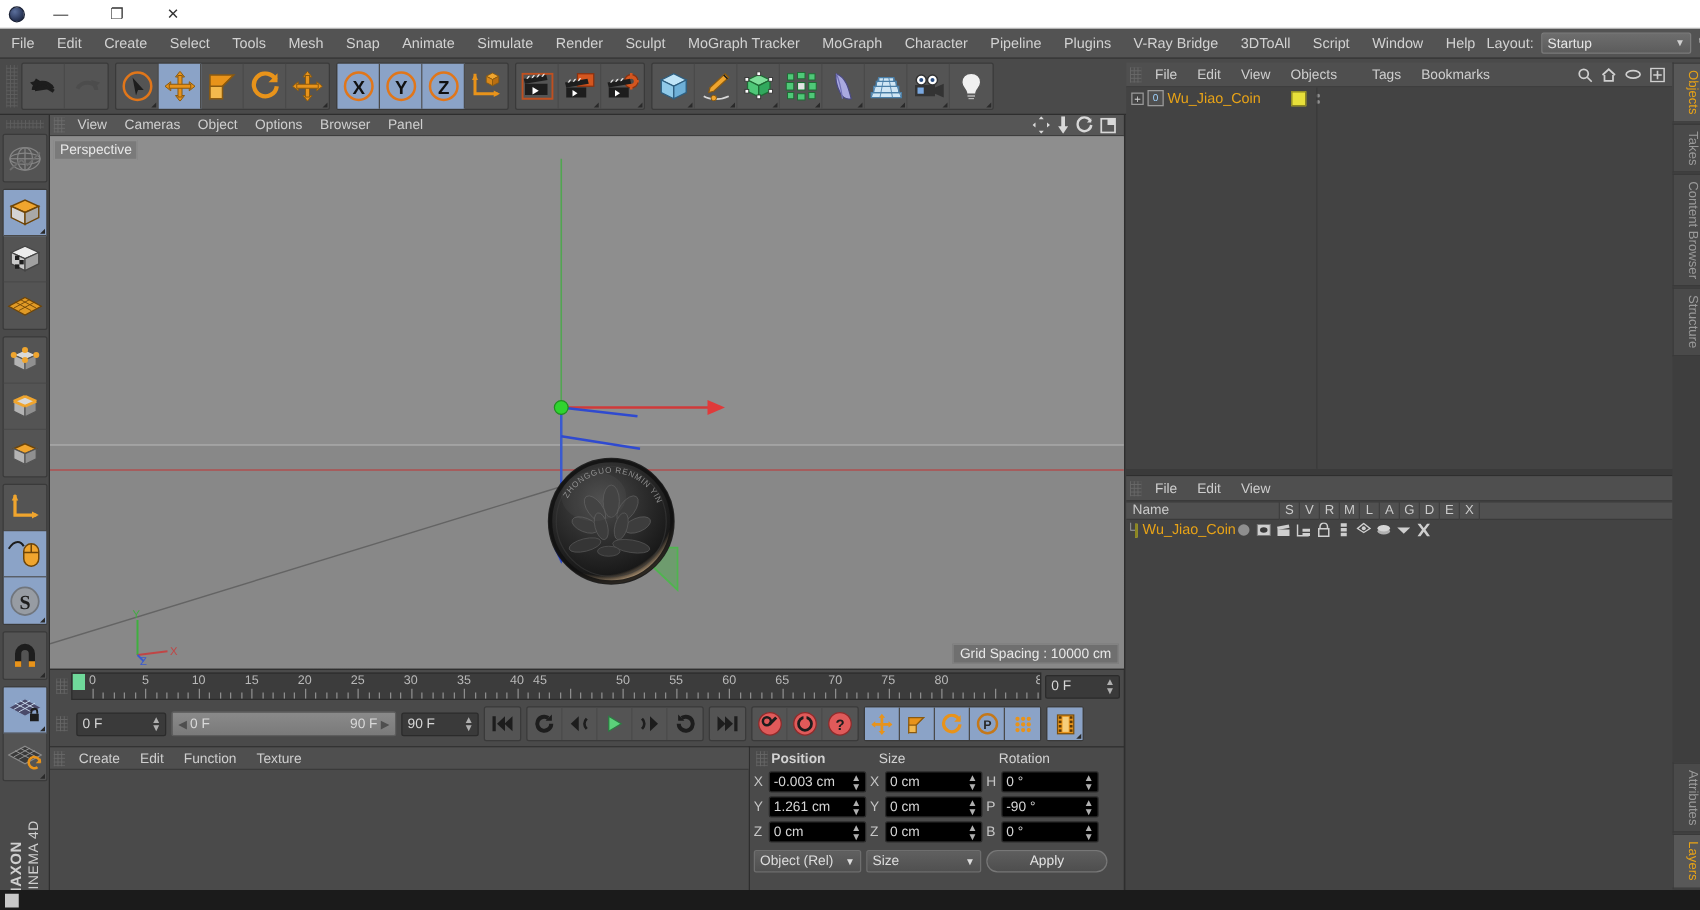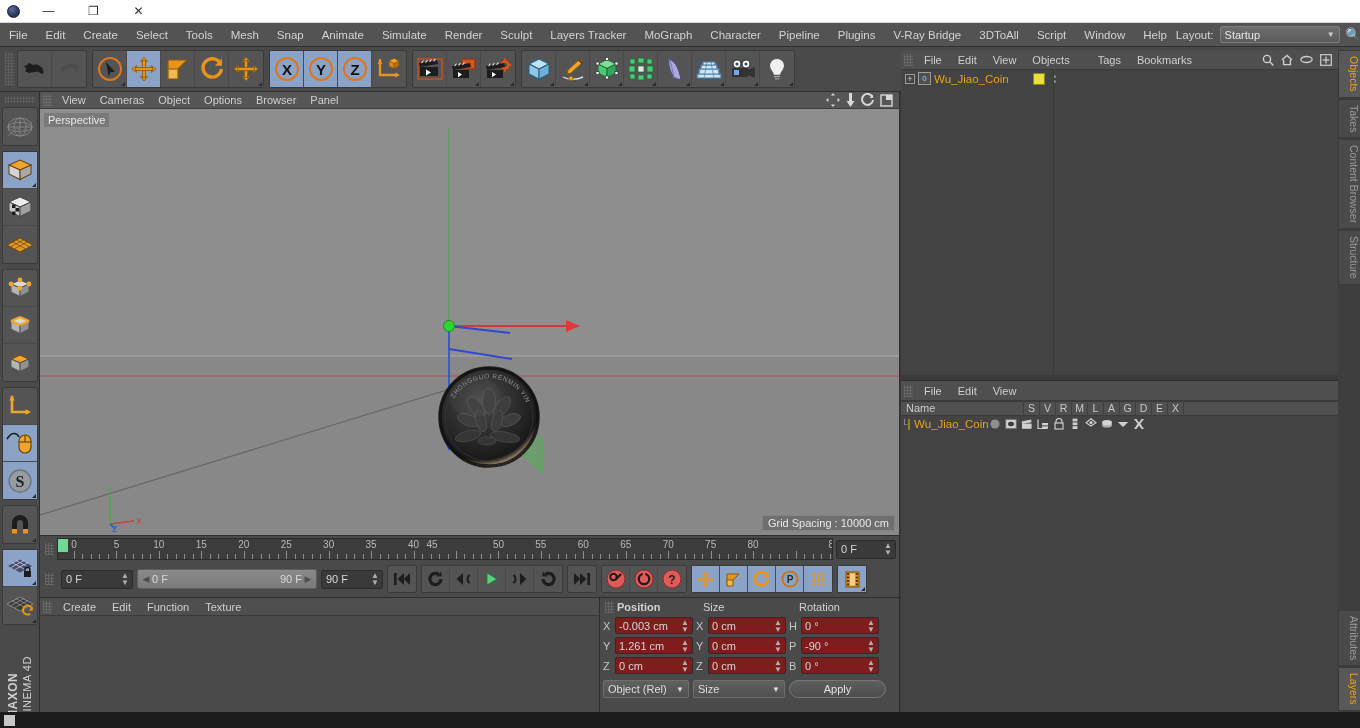--- a/index.html
+++ b/index.html
@@ -198,21 +198,21 @@
   #coords {
     position:absolute; left:600px; top:597px; width:300px; bottom:16px;
     background:#4a4a4a; border-right:1px solid #2e2e2e; border-top:1px solid #2e2e2e;
   }
   .coord-head { height:18px; display:flex; align-items:center; padding-left:2px; }
   .coord-head span.h { font-size:11px; color:#d2d2d2; }
   .coord-grid { padding:1px 3px; }
   .coord-row { display:flex; align-items:center; gap:3px; margin-bottom:3px; }
   .axis-lab { width:9px; font-size:11px; color:#c6c6c6; text-align:left; }
   .coord-field {
-    height:17px; background:#7f1d1d; border:1px solid #2b2b2b; border-radius:2px;
+    height:17px; background:#000000; border:1px solid #2b2b2b; border-radius:2px;
     color:#d6d6d6; font-size:11px; display:flex; align-items:center;
     padding:0 3px; position:relative;
   }
   .w1 { width:78px; } .w2 { width:78px; } .w3 { width:78px; }
   .coord-bot { display:flex; align-items:center; gap:4px; padding:2px 3px; }
   .dropdn {
     height:18px; background:linear-gradient(#606060,#505050); border:1px solid #6e6e6e;
     border-radius:2px; display:flex; align-items:center; padding:0 4px;
     color:#dcdcdc; font-size:11px; position:relative;
   }
@@ -306,21 +306,21 @@
       <div class="menu-item">Edit</div>
       <div class="menu-item">Create</div>
       <div class="menu-item">Select</div>
       <div class="menu-item">Tools</div>
       <div class="menu-item">Mesh</div>
       <div class="menu-item">Snap</div>
       <div class="menu-item">Animate</div>
       <div class="menu-item">Simulate</div>
       <div class="menu-item">Render</div>
       <div class="menu-item">Sculpt</div>
-      <div class="menu-item">Layers Tracker</div>
+      <div class="menu-item">MoGraph Tracker</div>
       <div class="menu-item">MoGraph</div>
       <div class="menu-item">Character</div>
       <div class="menu-item">Pipeline</div>
       <div class="menu-item">Plugins</div>
       <div class="menu-item">V-Ray Bridge</div>
       <div class="menu-item">3DToAll</div>
       <div class="menu-item">Script</div>
       <div class="menu-item">Window</div>
       <div class="menu-item">Help</div>
     </div>

